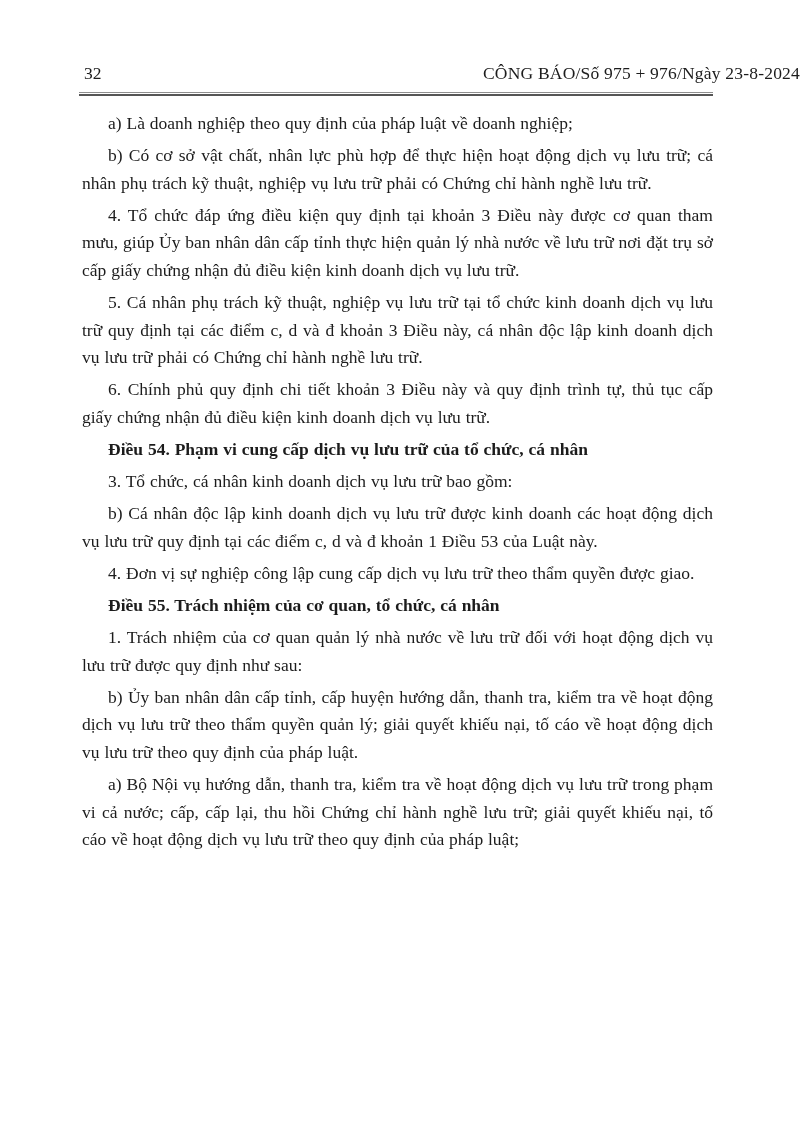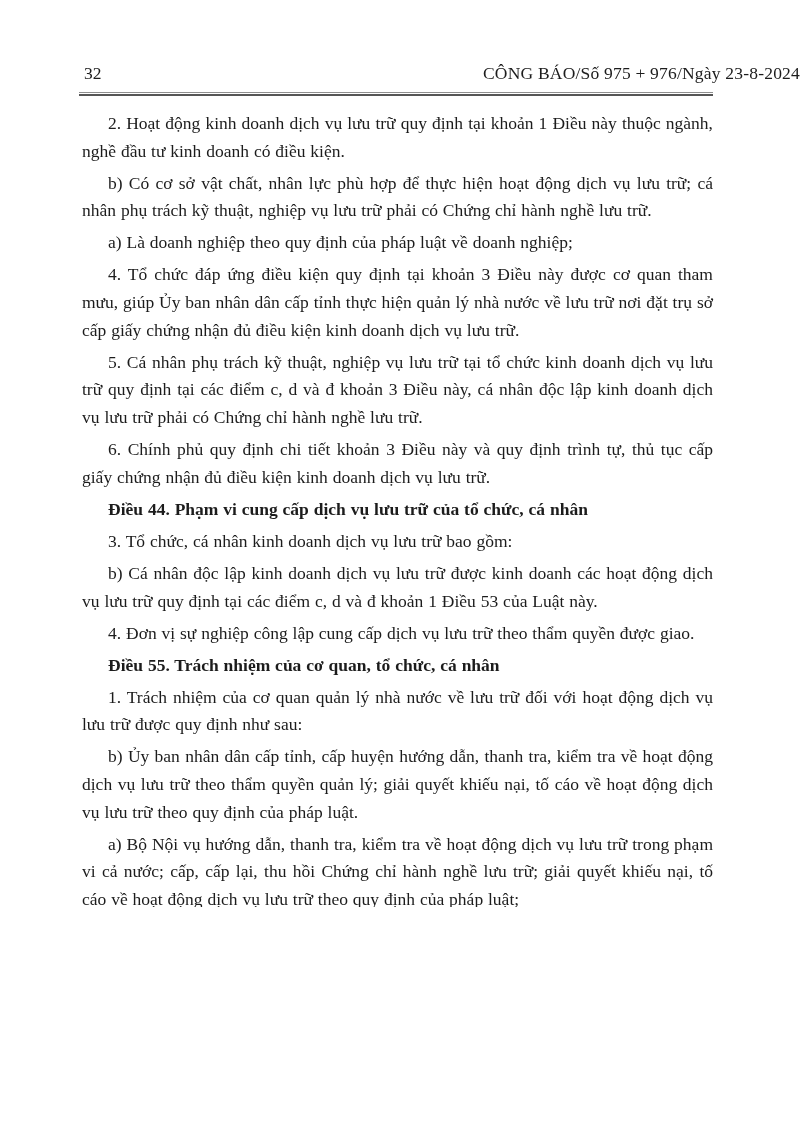--- a/index.html
+++ b/index.html
@@ -61,27 +61,26 @@
 
 <div class="page">
 
   <div class="page-header">
     <span class="page-number">32</span>
     <span class="header-title">CÔNG BÁO/Số 975 + 976/Ngày 23-8-2024</span>
     <div class="header-rule"></div>
   </div>
 
   <div class="doc-body">
-    <p class="para">2. Hoạt động kinh doanh dịch vụ lưu trữ quy định tại khoản 1 Điều này thuộc ngành, nghề đầu tư kinh doanh có điều kiện.</p>
+    <p class="para">a) Là doanh nghiệp theo quy định của pháp luật về doanh nghiệp;</p>
     <p class="para">b) Có cơ sở vật chất, nhân lực phù hợp để thực hiện hoạt động dịch vụ lưu trữ; cá nhân phụ trách kỹ thuật, nghiệp vụ lưu trữ phải có Chứng chỉ hành nghề lưu trữ.</p>
-    <p class="para">a) Là doanh nghiệp theo quy định của pháp luật về doanh nghiệp;</p>
     <p class="para">4. Tổ chức đáp ứng điều kiện quy định tại khoản 3 Điều này được cơ quan tham mưu, giúp Ủy ban nhân dân cấp tỉnh thực hiện quản lý nhà nước về lưu trữ nơi đặt trụ sở cấp giấy chứng nhận đủ điều kiện kinh doanh dịch vụ lưu trữ.</p>
     <p class="para">5. Cá nhân phụ trách kỹ thuật, nghiệp vụ lưu trữ tại tổ chức kinh doanh dịch vụ lưu trữ quy định tại các điểm c, d và đ khoản 3 Điều này, cá nhân độc lập kinh doanh dịch vụ lưu trữ phải có Chứng chỉ hành nghề lưu trữ.</p>
     <p class="para">6. Chính phủ quy định chi tiết khoản 3 Điều này và quy định trình tự, thủ tục cấp giấy chứng nhận đủ điều kiện kinh doanh dịch vụ lưu trữ.</p>
-    <p class="heading">Điều 44. Phạm vi cung cấp dịch vụ lưu trữ của tổ chức, cá nhân</p>
+    <p class="heading">Điều 54. Phạm vi cung cấp dịch vụ lưu trữ của tổ chức, cá nhân</p>
     <p class="para">3. Tổ chức, cá nhân kinh doanh dịch vụ lưu trữ bao gồm:</p>
     <p class="para">b) Cá nhân độc lập kinh doanh dịch vụ lưu trữ được kinh doanh các hoạt động dịch vụ lưu trữ quy định tại các điểm c, d và đ khoản 1 Điều 53 của Luật này.</p>
     <p class="para">4. Đơn vị sự nghiệp công lập cung cấp dịch vụ lưu trữ theo thẩm quyền được giao.</p>
     <p class="heading">Điều 55. Trách nhiệm của cơ quan, tổ chức, cá nhân</p>
     <p class="para">1. Trách nhiệm của cơ quan quản lý nhà nước về lưu trữ đối với hoạt động dịch vụ lưu trữ được quy định như sau:</p>
     <p class="para">b) Ủy ban nhân dân cấp tỉnh, cấp huyện hướng dẫn, thanh tra, kiểm tra về hoạt động dịch vụ lưu trữ theo thẩm quyền quản lý; giải quyết khiếu nại, tố cáo về hoạt động dịch vụ lưu trữ theo quy định của pháp luật.</p>
     <p class="para">a) Bộ Nội vụ hướng dẫn, thanh tra, kiểm tra về hoạt động dịch vụ lưu trữ trong phạm vi cả nước; cấp, cấp lại, thu hồi Chứng chỉ hành nghề lưu trữ; giải quyết khiếu nại, tố cáo về hoạt động dịch vụ lưu trữ theo quy định của pháp luật;</p>
   </div>
 
 </div>

